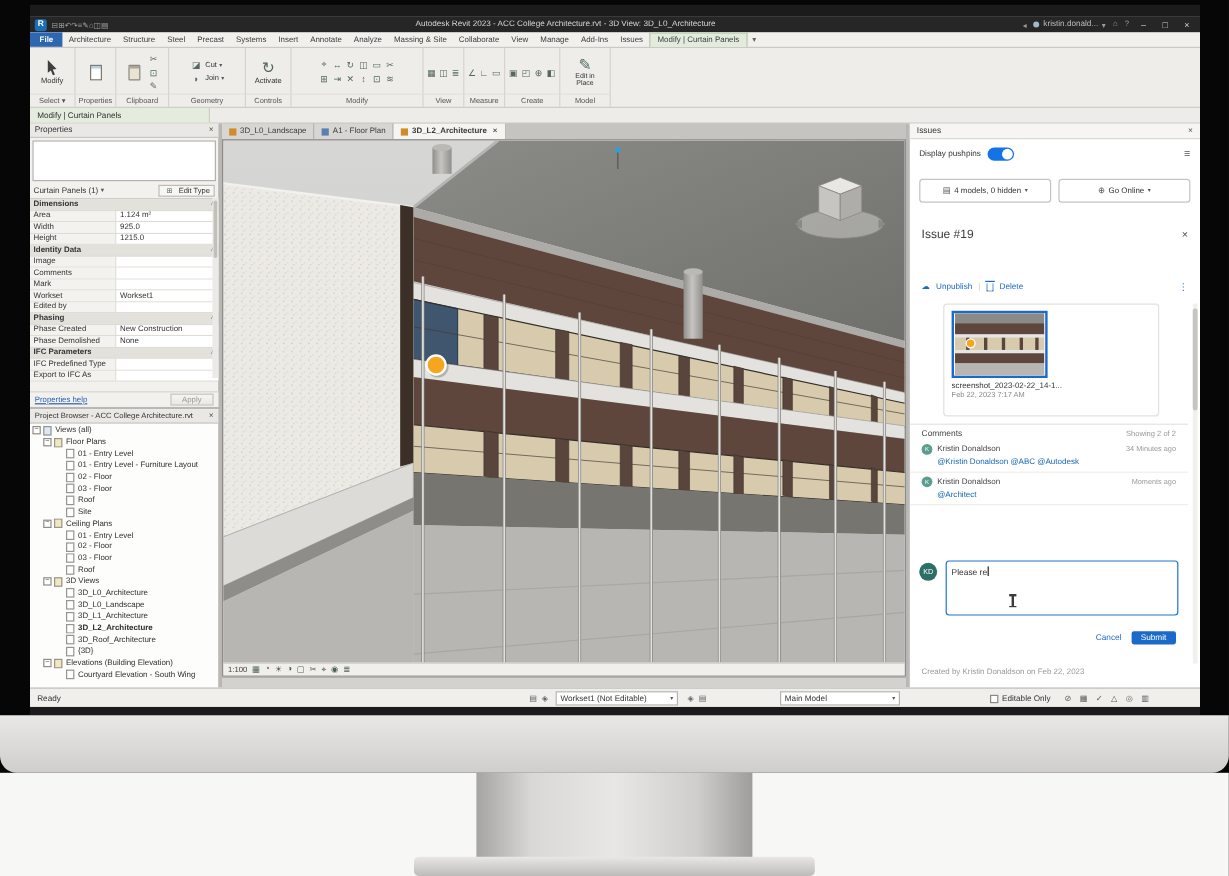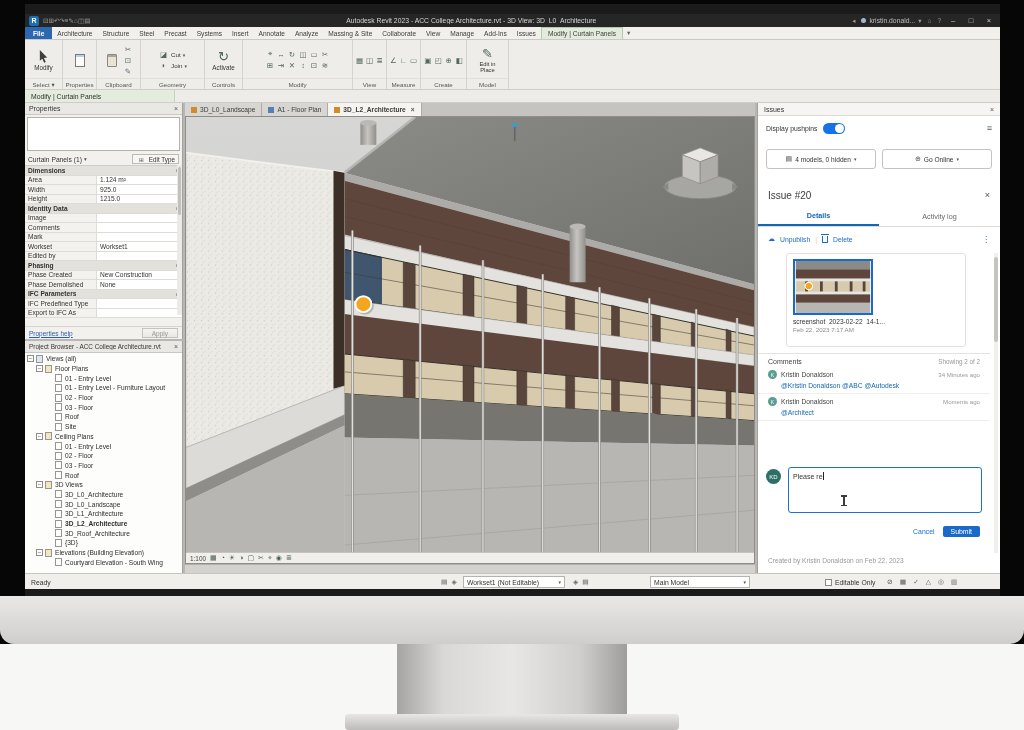--- a/index.html
+++ b/index.html
@@ -780,26 +780,22 @@
             <span>4 models, 0 hidden</span>
             <span class="chevd">▾</span>
           </span>
           <span class="fbtn">
             <span class="fico">⊕</span>
             <span>Go Online</span>
             <span class="chevd">▾</span>
           </span>
         </div>
         <div class="ititle">
-          <span>Issue #20</span>
+          <span>Issue #19</span>
           <span class="x">×</span>
-        </div>
-        <div class="itabs">
-          <span class="itab active">Details</span>
-          <span class="itab">Activity log</span>
         </div>
         <div class="iactions">
           <span class="fico" style="color:#1b6ac9;">☁</span>
           <span>Unpublish</span>
           <span class="isep">|</span>
           <span class="trash"></span>
           <span>Delete</span>
           <span class="idots">⋮</span>
         </div>
         <div class="icard">

